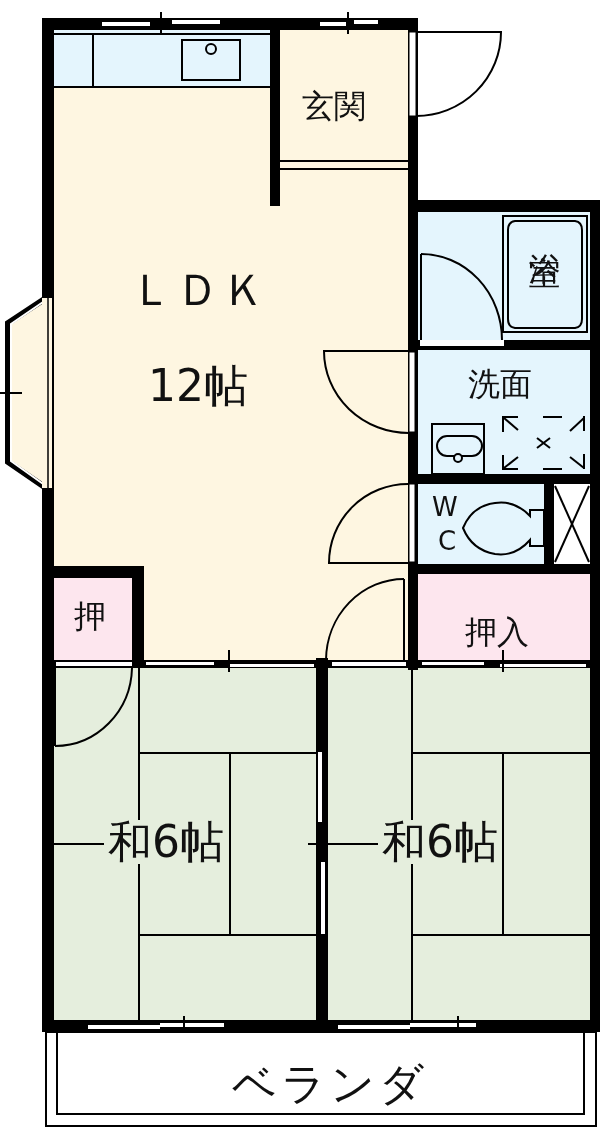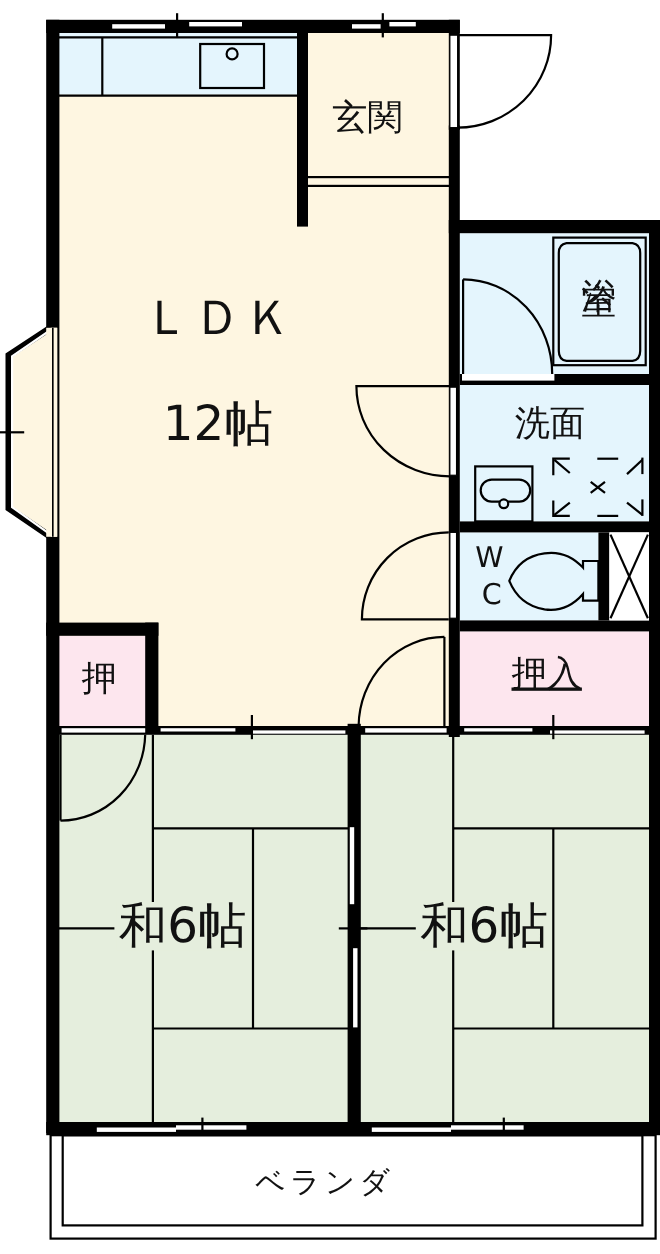--- a/index.html
+++ b/index.html
@@ -1,20 +1,20 @@
 <!DOCTYPE html>
 <html><head>
 <meta charset="utf-8">
 <style>
   html, body { margin:0; padding:0; background:#ffffff; }
   body { width:600px; height:1140px; position:relative; overflow:hidden; font-family:"DejaVu Sans", sans-serif; }
   #plan { position:absolute; left:0; top:0; width:600px; height:1140px; }
   .lbl { position:absolute; color:#111; white-space:nowrap; line-height:1; font-family:"DejaVu Sans", sans-serif; }
   .room-lg { font-size:44px; }
-  .room-md { font-size:27px; }
+  .room-md { font-size:44px; }
   .room-sm { font-size:32px; }
   .vert { writing-mode:vertical-rl; letter-spacing:2px; }
 </style>
 </head>
 <body>
 
 <svg id="plan" viewBox="0 0 600 1140" xmlns="http://www.w3.org/2000/svg">
 
   <g>
 
@@ -205,16 +205,16 @@
 </svg>
 
 <div class="lbl room-lg" style="left:130px; top:268px; letter-spacing:2px;text-align:center;">ＬＤＫ</div>
 <div class="lbl room-lg" style="left:148px; top:364px;">12帖</div>
 <div class="lbl room-sm" style="left:302px; top:90px;">玄関</div>
 <div class="lbl room-sm vert" style="left:529px; top:228px;">浴室</div>
 <div class="lbl room-sm" style="left:468px; top:368px;">洗面</div>
 <div class="lbl" style="left:432px; top:494px; font-size:26px;">W</div>
 <div class="lbl" style="left:438px; top:528px; font-size:26px;">C</div>
 <div class="lbl room-sm" style="left:74px; top:600px;">押</div>
-<div class="lbl room-sm" style="left:465px; top:596px;text-decoration:underline;">押入</div>
+<div class="lbl room-sm" style="left:465px; top:616px;">押入</div>
 <div class="lbl room-lg" style="left:106px; top:820px; background:#e5eedd; padding:0 2px;">和6帖</div>
 <div class="lbl room-lg" style="left:380px; top:820px; background:#e5eedd; padding:0 2px;">和6帖</div>
 <div class="lbl room-md" style="left:232px; top:1062px; letter-spacing:4px;">ベランダ</div>
 
 </body></html>

